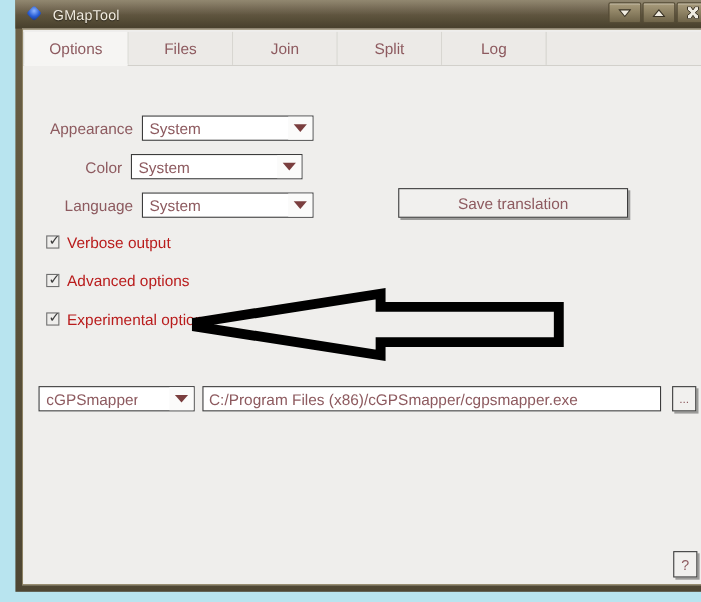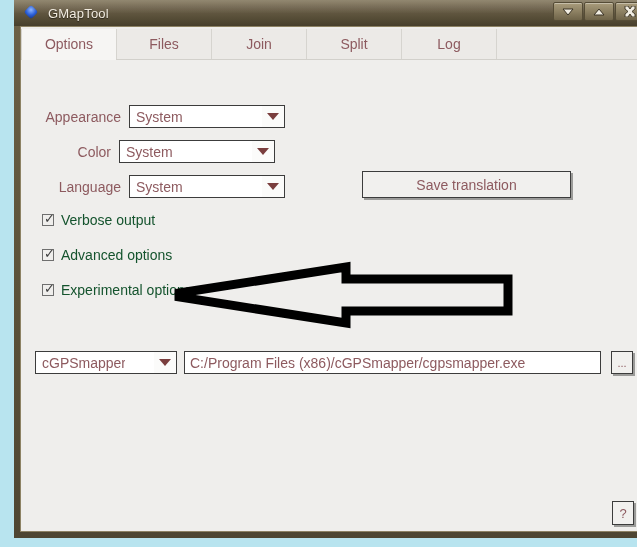--- a/index.html
+++ b/index.html
@@ -222,21 +222,21 @@
     position: absolute;
     left: 1px; top: -2px;
     width: 11px; height: 12px;
     color: #3d3d3d;
     font-size: 13px;
     line-height: 12px;
   }
   .check-label {
     margin-left: 7px;
     font-size: 14px;
-    color: #14532d;
+    color: #b91c1c;
     white-space: nowrap;
   }
 
   
   .push-button {
     position: absolute;
     background: #f1f0ee;
     border: 1px solid #3c3c3c;
     box-shadow: 2px 2px 0 rgba(0,0,0,0.35);
     display: flex;

